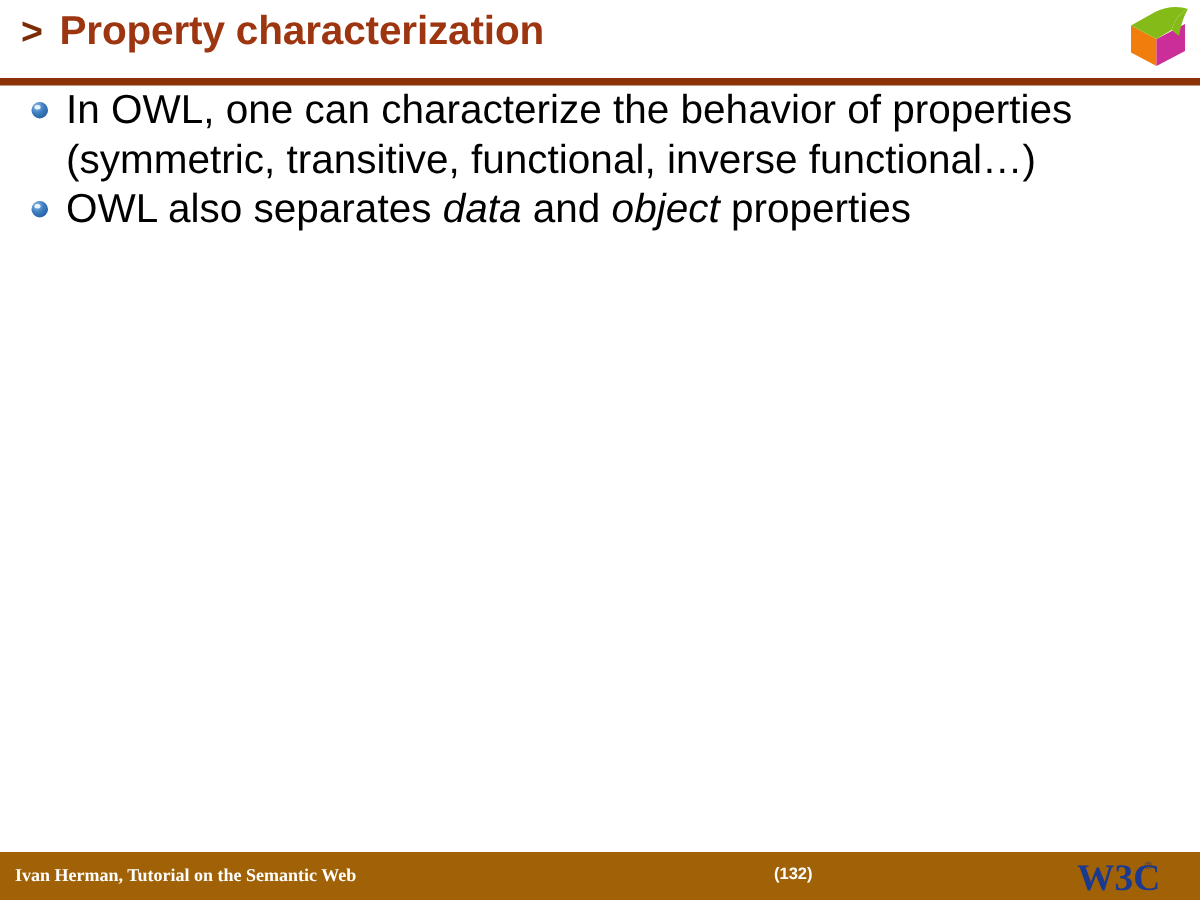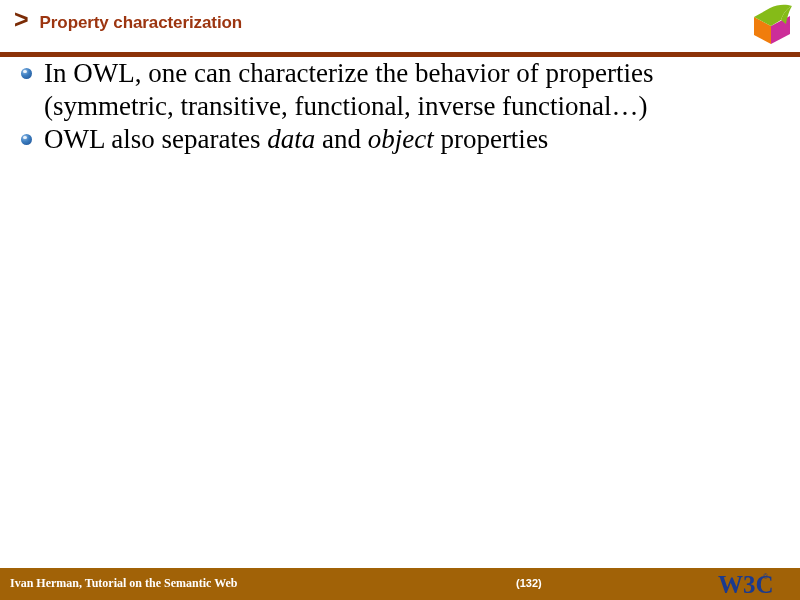--- a/index.html
+++ b/index.html
@@ -40,21 +40,21 @@
     gap: 11px;
   }
   .title-marker {
     font-size: 25px;
     font-weight: bold;
     color: #7b2c06;
     font-family: "Liberation Sans", sans-serif;
     line-height: 1;
   }
   .title-text {
-    font-size: 17px;
+    font-size: 27px;
     font-weight: bold;
     color: #9c3510;
     letter-spacing: -0.1px;
     line-height: 1;
     white-space: nowrap;
   }
   .header-rule {
     position: absolute;
     left: 0;
     top: 52px;
@@ -81,21 +81,21 @@
     height: 508px;
   }
 
   .bullet-l1 {
     position: relative;
     margin: 0;
     padding: 0 18px 0 44px;
     font-size: 27px;
     line-height: 33px;
     color: #000000;
-    font-family: Liberation Serif, serif;
+    font-family: Liberation Sans, sans-serif;
   }
   .bullet-l1 + .bullet-l1 { }
 
   .bullet-l2 {
     position: relative;
     margin: 10px 0 0 0;
     padding: 0 70px 0 84px;
     font-size: 21px;
     line-height: 27px;
     color: #000000;

